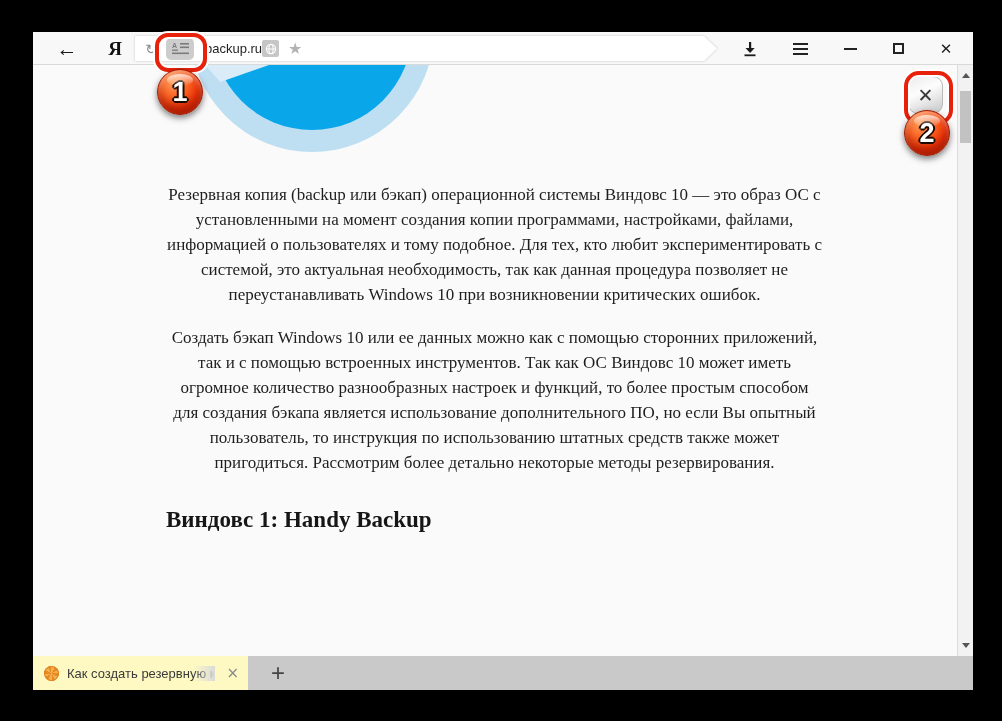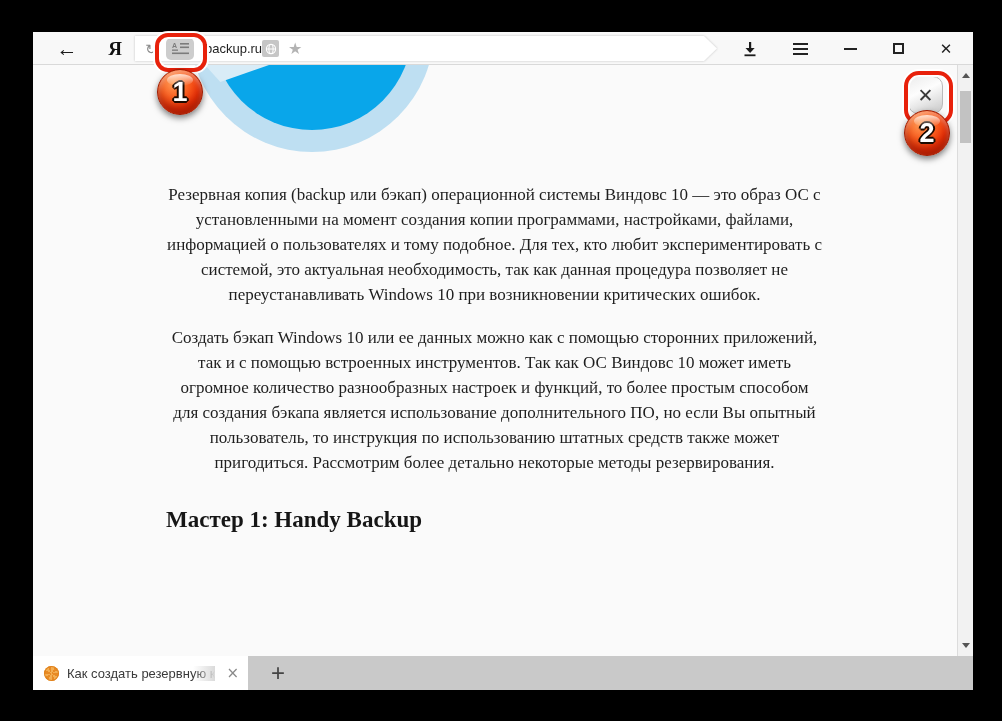--- a/index.html
+++ b/index.html
@@ -55,21 +55,21 @@
   .scrollbar{position:absolute;right:0;top:0;width:16px;height:591px;background:#f2f2f2;
       border-left:1px solid #dcdcdc;box-sizing:border-box;}
   .sb-up{position:absolute;left:4px;top:8px;width:0;height:0;
       border-left:4px solid transparent;border-right:4px solid transparent;border-bottom:5px solid #555;}
   .sb-thumb{position:absolute;left:2px;top:26px;width:11px;height:52px;background:#c2c2c2;}
   .sb-down{position:absolute;left:4px;bottom:8px;width:0;height:0;
       border-left:4px solid transparent;border-right:4px solid transparent;border-top:5px solid #555;}
 
   
   .tabbar{position:absolute;left:0;bottom:0;width:100%;height:34px;background:#c9c9c9;}
-  .tab{position:absolute;left:0;top:0;width:215px;height:34px;background:#ffffff;
+  .tab{position:absolute;left:0;top:0;width:215px;height:34px;background:#fef9c3;
       display:flex;align-items:center;}
   .favicon{width:15px;height:15px;border-radius:50%;margin-left:11px;flex:none;
       background:repeating-conic-gradient(#f3ae52 0 30deg,#e88a24 30deg 60deg);
       box-shadow:inset 0 0 0 1px #e0821c;}
   .tab-title{margin-left:8px;font-size:13px;color:#3a3a3a;white-space:nowrap;overflow:hidden;
       max-width:148px;position:relative;}
   .tab-title::after{content:"";position:absolute;right:0;top:0;bottom:0;width:22px;
       background:linear-gradient(90deg,rgba(218,218,218,0),#dadada);}
   .tab-close{margin-left:auto;margin-right:9px;color:#8a8a8a;font-size:15px;
       font-family:"DejaVu Sans",sans-serif;}
@@ -150,21 +150,21 @@
     </div>
 
     <div class="content">
       <div class="hero-ring" style="background: rgb(190, 223, 242);"></div>
       <div class="hero-circle" style="background: rgb(9, 166, 234);"></div>
       <div class="hero-wedge" style="background: rgb(217, 236, 247);"></div>
 
       <div class="article">
         <p>Резервная копия (backup или бэкап) операционной системы Виндовс 10 — это образ ОС с установленными на момент создания копии программами, настройками, файлами, информацией о пользователях и тому подобное. Для тех, кто любит экспериментировать с системой, это актуальная необходимость, так как данная процедура позволяет не переустанавливать Windows 10 при возникновении критических ошибок.</p>
         <p>Создать бэкап Windows 10 или ее данных можно как с помощью сторонних приложений, так и с помощью встроенных инструментов. Так как ОС Виндовс 10 может иметь огромное количество разнообразных настроек и функций, то более простым способом для создания бэкапа является использование дополнительного ПО, но если Вы опытный пользователь, то инструкция по использованию штатных средств также может пригодиться. Рассмотрим более детально некоторые методы резервирования.</p>
-        <h2>Мастер 1: Handy Backup</h2>
+        <h2>Виндовс 1: Handy Backup</h2>
       </div>
 
       <div class="reader-close">✕</div>
 
       <div class="scrollbar">
         <div class="sb-up"></div>
         <div class="sb-thumb"></div>
         <div class="sb-down"></div>
       </div>
     </div>

